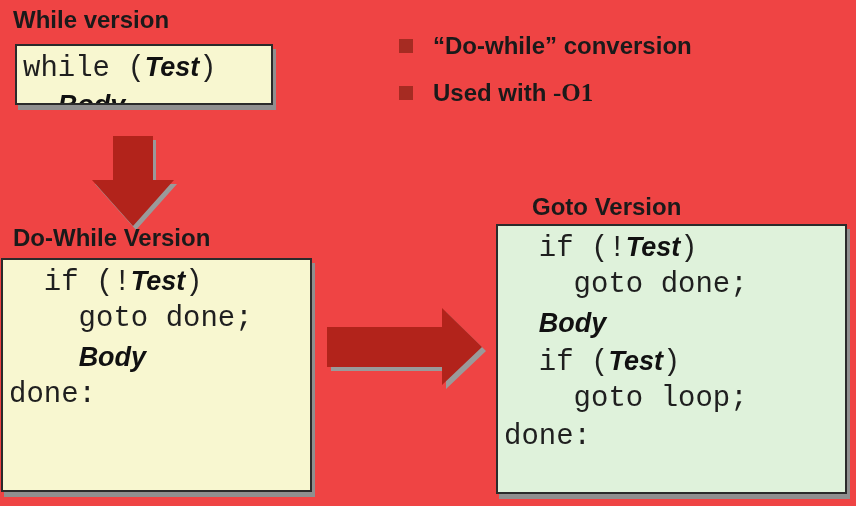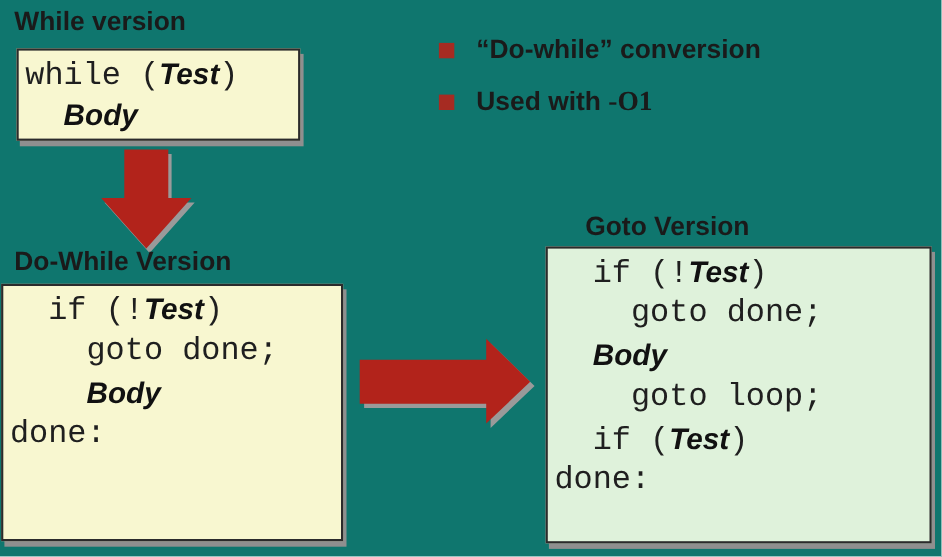--- a/index.html
+++ b/index.html
@@ -1,20 +1,20 @@
 <!DOCTYPE html>
 <html><head>
 <meta charset="utf-8">
 <style>
   html, body { margin: 0; padding: 0; background: #ffffff; }
   .slide {
     position: relative;
     width: 856px;
     height: 506px;
-    background: #0f766e;
+    background: #ef4444;
     overflow: hidden;
     font-family: "Liberation Sans", sans-serif;
     color: #1a1a1a;
   }
   .hd {
     position: absolute;
     margin: 0;
     font: 600 24px/28px "Liberation Sans", sans-serif;
     color: #1a1a1a;
     white-space: nowrap;
@@ -63,21 +63,21 @@
   }
   .arrow { position: absolute; }
 </style>
 </head>
 <body>
 
 <div class="slide">
 
   <h1 class="hd" style="left:13px; top:6px;">While version</h1>
 
-  <div class="codebox yellow" style="left:15px; top:44px; width:258px; height:84px;">
+  <div class="codebox yellow" style="left:15px; top:44px; width:258px; height:61px;">
     <div class="code">
       <div class="ln"><span>while (</span><span class="em">Test</span><span>)</span></div>
       <div class="ln"><span>  </span><span class="em">Body</span></div>
     </div>
   </div>
 
   <div class="bullet-row" style="top:31px;">
     <span class="bullet-sq"></span>
     <span class="bullet-text">“Do-while” conversion</span>
   </div>
@@ -107,19 +107,19 @@
     <polygon points="2,23 117,23 117,4 157,43 117,81 117,63 2,63" fill="#b2231b"></polygon>
   </svg>
 
   <h1 class="hd" style="left:494px; top:193px;margin-left:38px;">Goto Version</h1>
 
   <div class="codebox green" style="left:496px; top:224px; width:351px; height:270px;">
     <div class="code">
       <div class="ln"><span>  if (!</span><span class="em">Test</span><span>)</span></div>
       <div class="ln"><span>    goto done;</span></div>
       <div class="ln"><span>  </span><span class="em">Body</span></div>
+      <div class="ln"><span>  if (</span><span class="em">Test</span><span>)</span></div>
       <div class="ln"><span>    goto loop;</span></div>
-      <div class="ln"><span>  if (</span><span class="em">Test</span><span>)</span></div>
       <div class="ln"><span>done:</span></div>
     </div>
   </div>
 
 </div>
 
 </body></html>

